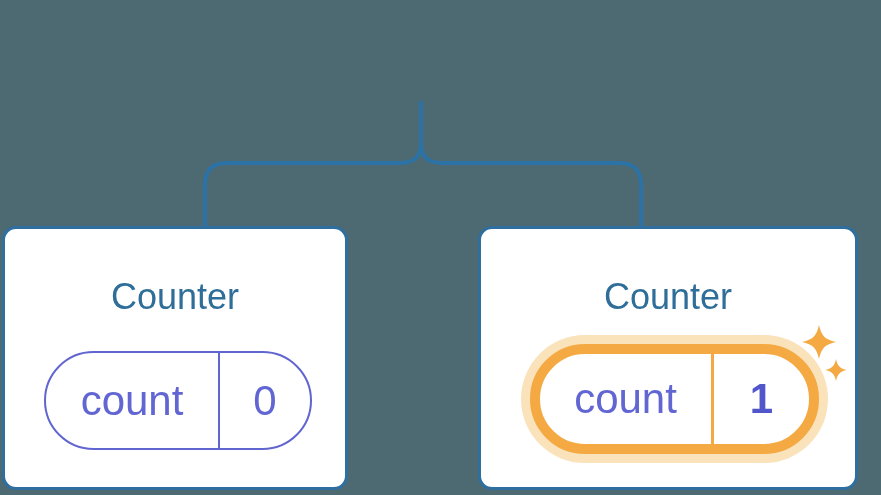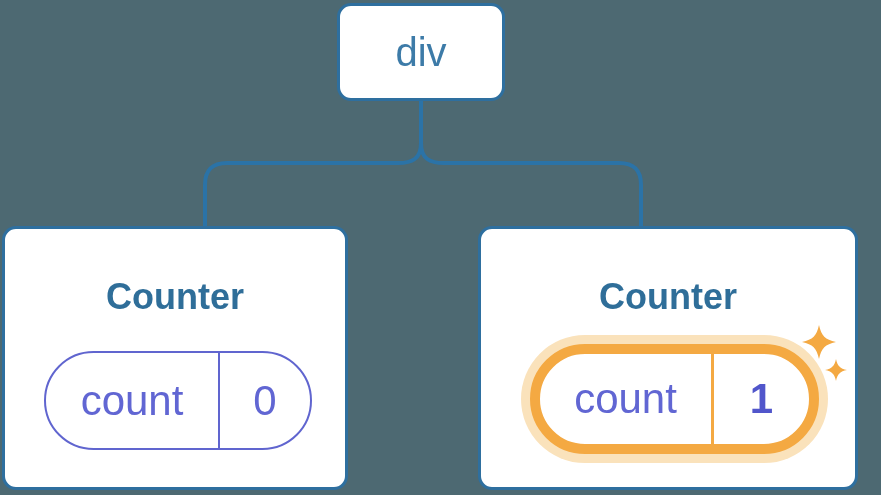--- a/index.html
+++ b/index.html
@@ -37,21 +37,21 @@
     position:absolute;top:226px;height:264px;
     background:var(--card-bg);
     border:3px solid var(--node-border-blue);
     border-radius:14px;
   }
   .card-left{left:2px;width:346px;}
   .card-right{left:478px;width:380px;}
 
   .card-title{
     position:absolute;top:44px;left:0;width:100%;height:48px;line-height:48px;
-    text-align:center;font-size:36px;font-weight:700;color:var(--title-blue);
+    text-align:center;font-size:36px;font-weight:400;color:var(--title-blue);
   }
 
   .pill{
     position:absolute;display:flex;background:#fff;justify-content:flex-end;
   }
   .pill-normal{
     left:39px;top:122px;width:268px;height:99px;
     border:2px solid var(--state-border-purple);
     border-radius:50px;
   }
@@ -88,23 +88,20 @@
 <body>
 
 <div class="canvas">
 
   <svg class="connector" viewBox="0 0 881 495" xmlns="http://www.w3.org/2000/svg" aria-hidden="true">
     <path d="M421,101 L421,143"></path>
     <path d="M421,143 C421,159 412,163 398,163 L227,163 C212,163 205,170 205,185 L205,226"></path>
     <path d="M421,143 C421,159 430,163 444,163 L619,163 C634,163 641,170 641,185 L641,226"></path>
   </svg>
 
-  <div class="root-node">
-    <span>div</span>
-  </div>
 
   <div class="card card-left">
     <div class="card-title">Counter</div>
     <div class="pill pill-normal">
       <div class="pill-key">count</div>
       <div class="pill-value">0</div>
     </div>
   </div>
 
   <div class="card card-right">

